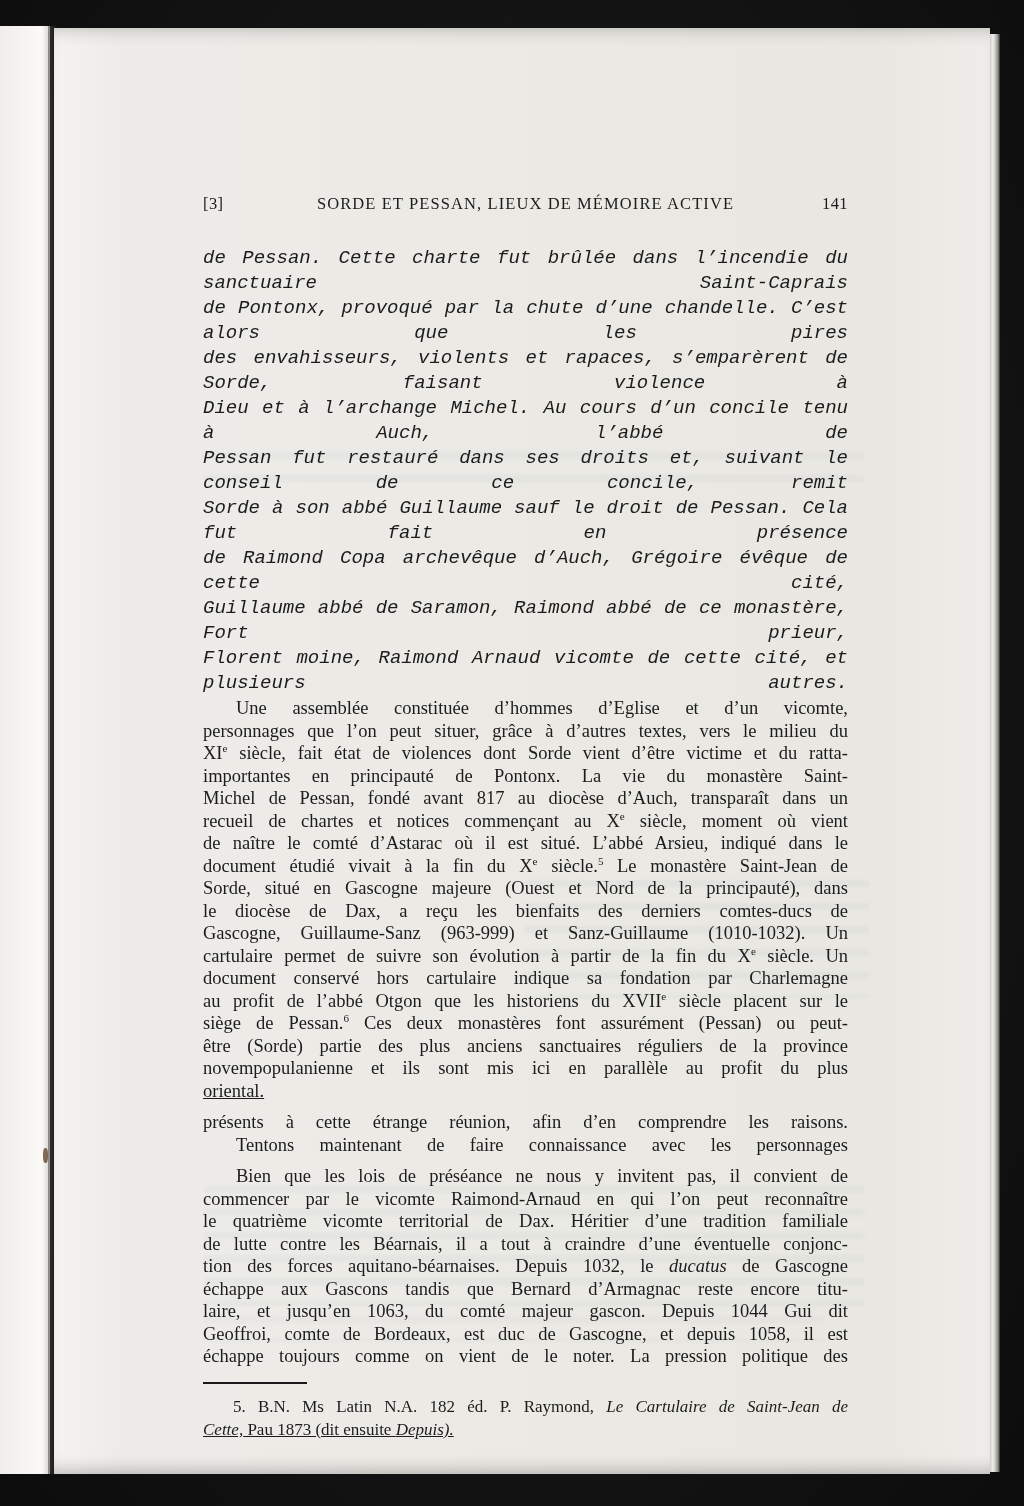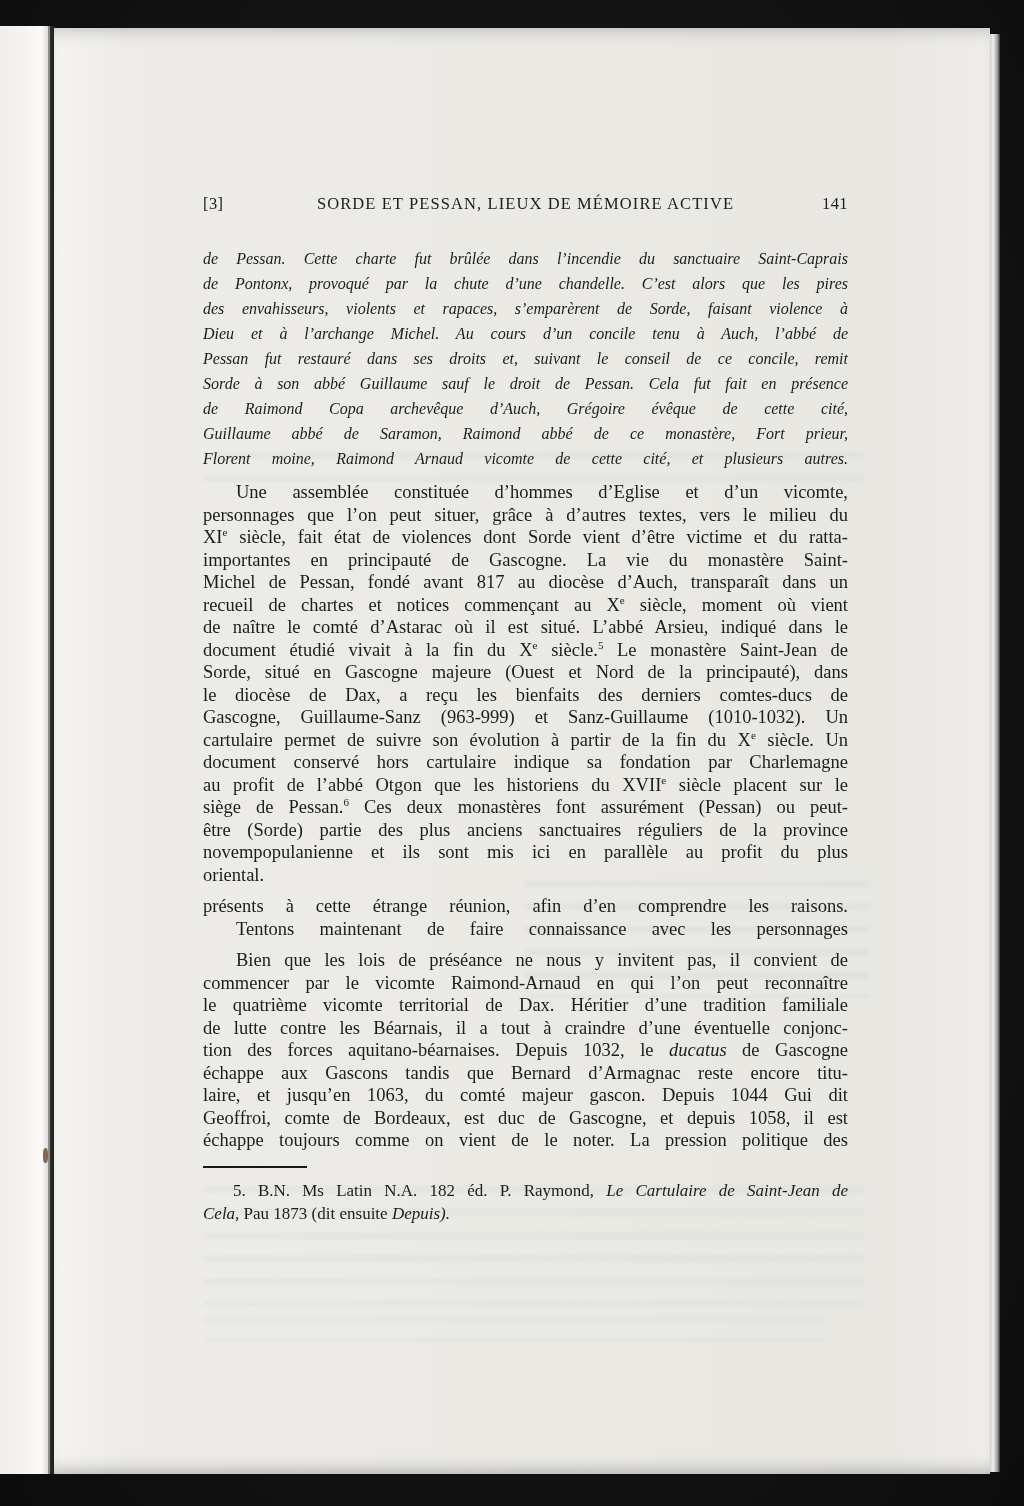--- a/index.html
+++ b/index.html
@@ -44,30 +44,30 @@
   .header{
     margin-top:166px;
     display:grid;grid-template-columns:1fr auto 1fr;align-items:baseline;
     font-size:16.5px;letter-spacing:.4px;
   }
   .header .left{justify-self:start;}
   .header .mid{justify-self:center;letter-spacing:1.1px;}
   .header .right{justify-self:end;}
   #paragraphs{margin-top:32px;}
   .para{font-size:18.5px;line-height:22.5px;}
-  .para.italic{font-style:italic;font-size:16px;line-height:25px;}
+  .para.italic{font-style:italic;font-size:19px;line-height:25px;font-family:Liberation Mono, monospace;}
   .para + .para{margin-top:9px;}
-  #paragraphs .para:nth-child(2){margin-top:10px;}
+  #paragraphs .para:nth-child(2){margin-top:1px;}
   .line{
     text-align:justify;
     text-align-last:justify;
     white-space:normal;
     overflow:hidden;
   }
-  .line.nj{text-align-last:left;}
+  .line.nj{text-align-last:left;text-decoration:underline;}
   .line.first{text-indent:33px;}
   sup{font-size:.6em;line-height:0;vertical-align:super;}
   .fn-sep{
     margin-top:14px;
     width:104px;height:0;
     border-top:2px solid #1a1a1a;
   }
   #footnotes{margin-top:11px;font-size:17px;line-height:23.5px;}
   .fn + .fn{margin-top:7px;}
   .fn .line.first{text-indent:30px;}
@@ -114,21 +114,21 @@
           <div class="line">Pessan fut restauré dans ses droits et, suivant le conseil de ce concile, remit</div>
           <div class="line">Sorde à son abbé Guillaume sauf le droit de Pessan. Cela fut fait en présence</div>
           <div class="line">de Raimond Copa archevêque d’Auch, Grégoire évêque de cette cité,</div>
           <div class="line">Guillaume abbé de Saramon, Raimond abbé de ce monastère, Fort prieur,</div>
           <div class="line">Florent moine, Raimond Arnaud vicomte de cette cité, et plusieurs autres.</div>
         </div>
         <div class="para roman">
           <div class="line first">Une assemblée constituée d’hommes d’Eglise et d’un vicomte,</div>
           <div class="line">personnages que l’on peut situer, grâce à d’autres textes, vers le milieu du</div>
           <div class="line">XI<sup>e</sup> siècle, fait état de violences dont Sorde vient d’être victime et du ratta-</div>
-          <div class="line">importantes en principauté de Gascogne. La vie du monastère Saint-</div>
+          <div class="line">importantes en principauté de Pontonx. La vie du monastère Saint-</div>
           <div class="line">Michel de Pessan, fondé avant 817 au diocèse d’Auch, transparaît dans un</div>
           <div class="line">recueil de chartes et notices commençant au X<sup>e</sup> siècle, moment où vient</div>
           <div class="line">de naître le comté d’Astarac où il est situé. L’abbé Arsieu, indiqué dans le</div>
           <div class="line">document étudié vivait à la fin du X<sup>e</sup> siècle.<sup>5</sup> Le monastère Saint-Jean de</div>
           <div class="line">Sorde, situé en Gascogne majeure (Ouest et Nord de la principauté), dans</div>
           <div class="line">le diocèse de Dax, a reçu les bienfaits des derniers comtes-ducs de</div>
           <div class="line">Gascogne, Guillaume-Sanz (963-999) et Sanz-Guillaume (1010-1032). Un</div>
           <div class="line">cartulaire permet de suivre son évolution à partir de la fin du X<sup>e</sup> siècle. Un</div>
           <div class="line">document conservé hors cartulaire indique sa fondation par Charlemagne</div>
           <div class="line">au profit de l’abbé Otgon que les historiens du XVII<sup>e</sup> siècle placent sur le</div>
@@ -152,17 +152,17 @@
           <div class="line">Geoffroi, comte de Bordeaux, est duc de Gascogne, et depuis 1058, il est</div>
           <div class="line">échappe toujours comme on vient de le noter. La pression politique des</div>
         </div>
       </div>
 
     <div class="fn-sep"></div>
 
     <div id="footnotes">
         <div class="fn">
           <div class="line first">5. B.N. Ms Latin N.A. 182 éd. P. Raymond, <i>Le Cartulaire de Saint-Jean de</i></div>
-          <div class="line nj"><i>Cela,</i> Pau 1873 (dit ensuite <i>Depuis).</i></div>
+          <div class="line nj"><i>Cette,</i> Pau 1873 (dit ensuite <i>Depuis).</i></div>
         </div>
       </div>
   </div>
 </div>
 
 </body></html>

